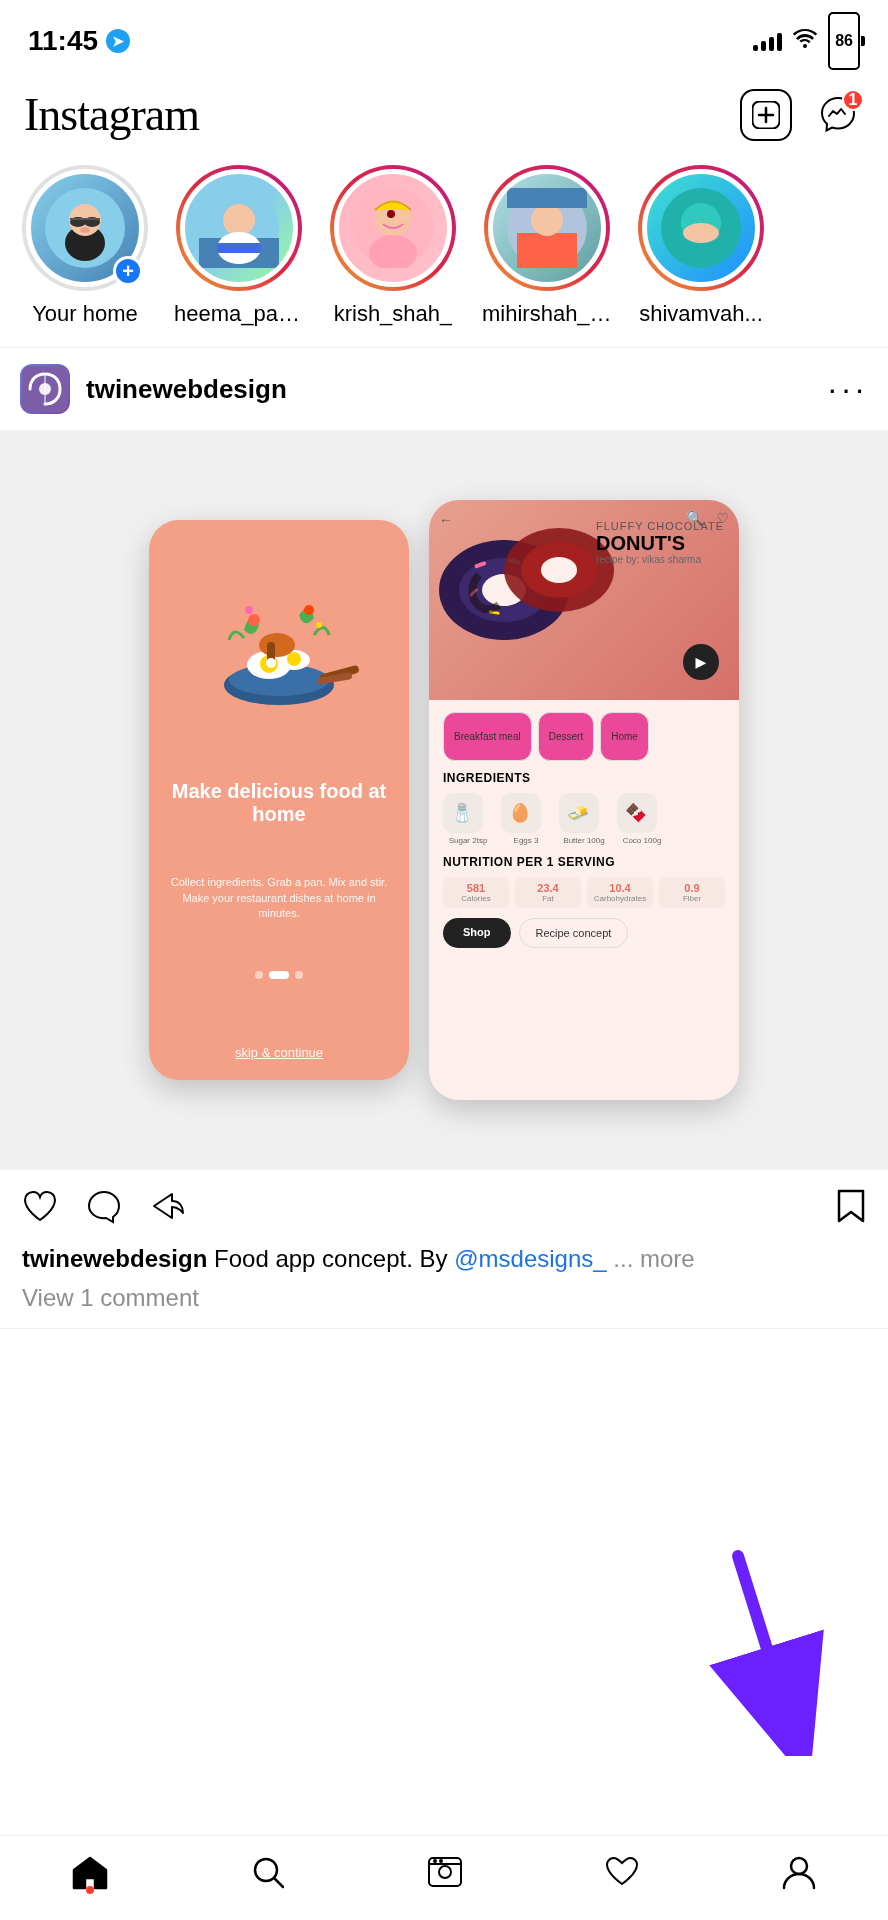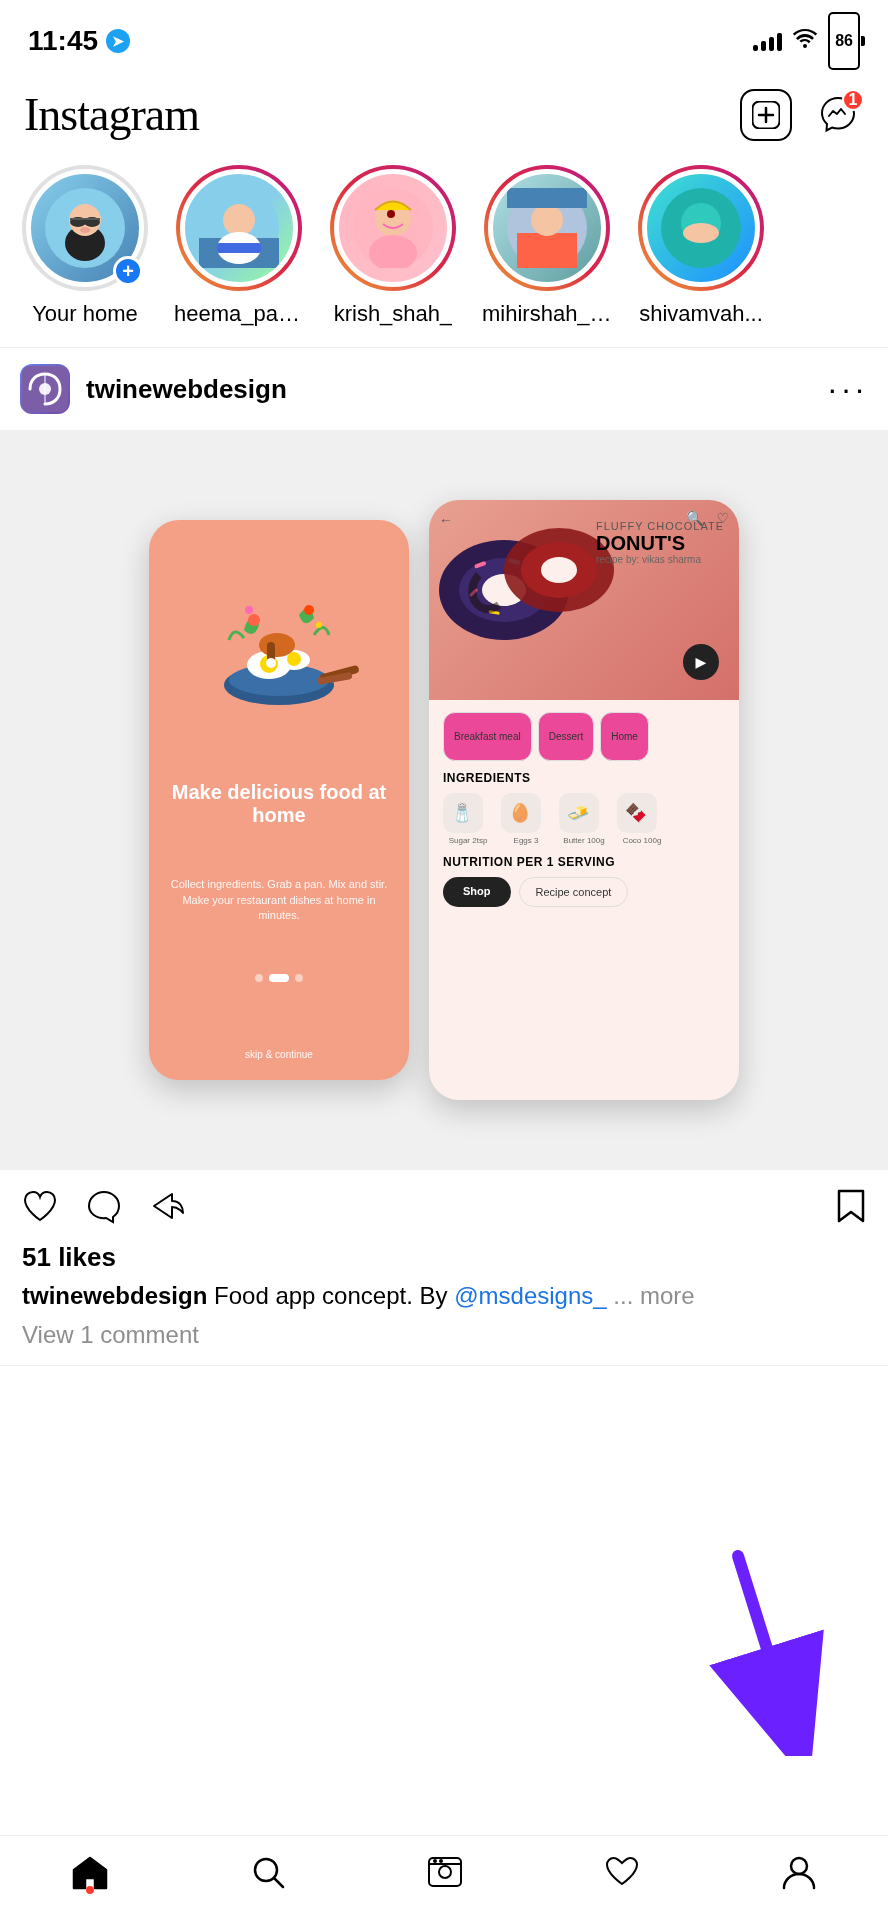--- a/index.html
+++ b/index.html
@@ -314,22 +314,23 @@
     .card-btn-login {
       background: white;
       color: #333;
     }
     .card-btn-signup {
       background: rgba(255,255,255,0.3);
       color: white;
       border: 1px solid white;
     }
     .skip-link {
-      font-size: 10px;
+      font-size: 13px;
       color: rgba(255,255,255,0.9);
+      text-decoration: underline;
       margin-top: 16px;
     }
 
     .app-card-right {
       width: 310px;
       height: 600px;
       background: #fdf0ec;
       border-radius: 30px;
       display: flex;
       flex-direction: column;
@@ -806,20 +807,38 @@
             <div class="ingredient-box">🧈</div>
             <div class="ingredient-label">Butter 100g</div>
           </div>
           <div class="ingredient-item">
             <div class="ingredient-box">🍫</div>
             <div class="ingredient-label">Coco 100g</div>
           </div>
         </div>
 
         <div class="section-title">NUTRITION PER 1 SERVING</div>
+        <div class="nutrition-row">
+          <div class="nutrition-item">
+            <div class="nutrition-value">581</div>
+            <div class="nutrition-name">Calories</div>
+          </div>
+          <div class="nutrition-item">
+            <div class="nutrition-value">23.4</div>
+            <div class="nutrition-name">Fat</div>
+          </div>
+          <div class="nutrition-item">
+            <div class="nutrition-value">10.4</div>
+            <div class="nutrition-name">Carbohydrates</div>
+          </div>
+          <div class="nutrition-item">
+            <div class="nutrition-value">0.9</div>
+            <div class="nutrition-name">Fiber</div>
+          </div>
+        </div>
 
         <div class="action-btns">
           <div class="shop-btn">Shop</div>
           <div class="recipe-btn">Recipe concept</div>
         </div>
       </div>
     </div>
   </div>
 
   <div class="post-actions">
@@ -841,21 +860,20 @@
       </span>
     </div>
     <span class="bookmark-icon">
       <svg width="30" height="36" viewBox="0 0 30 36" fill="none">
         <path d="M3 3 L27 3 L27 33 L15 24 L3 33 Z" stroke="#000" stroke-width="2.5" fill="none" stroke-linejoin="round"></path>
       </svg>
     </span>
   </div>
 
   <div class="post-meta">
-    <div class="likes-count">51 likes</div>
     <div class="post-caption">
       <span class="username">twinewebdesign</span>
       <span> Food app concept. By </span>
       <span class="mention">@msdesigns_</span>
       <span class="more-link">... more</span>
     </div>
     <div class="view-comments">View 1 comment</div>
   </div>
 </div>
 

